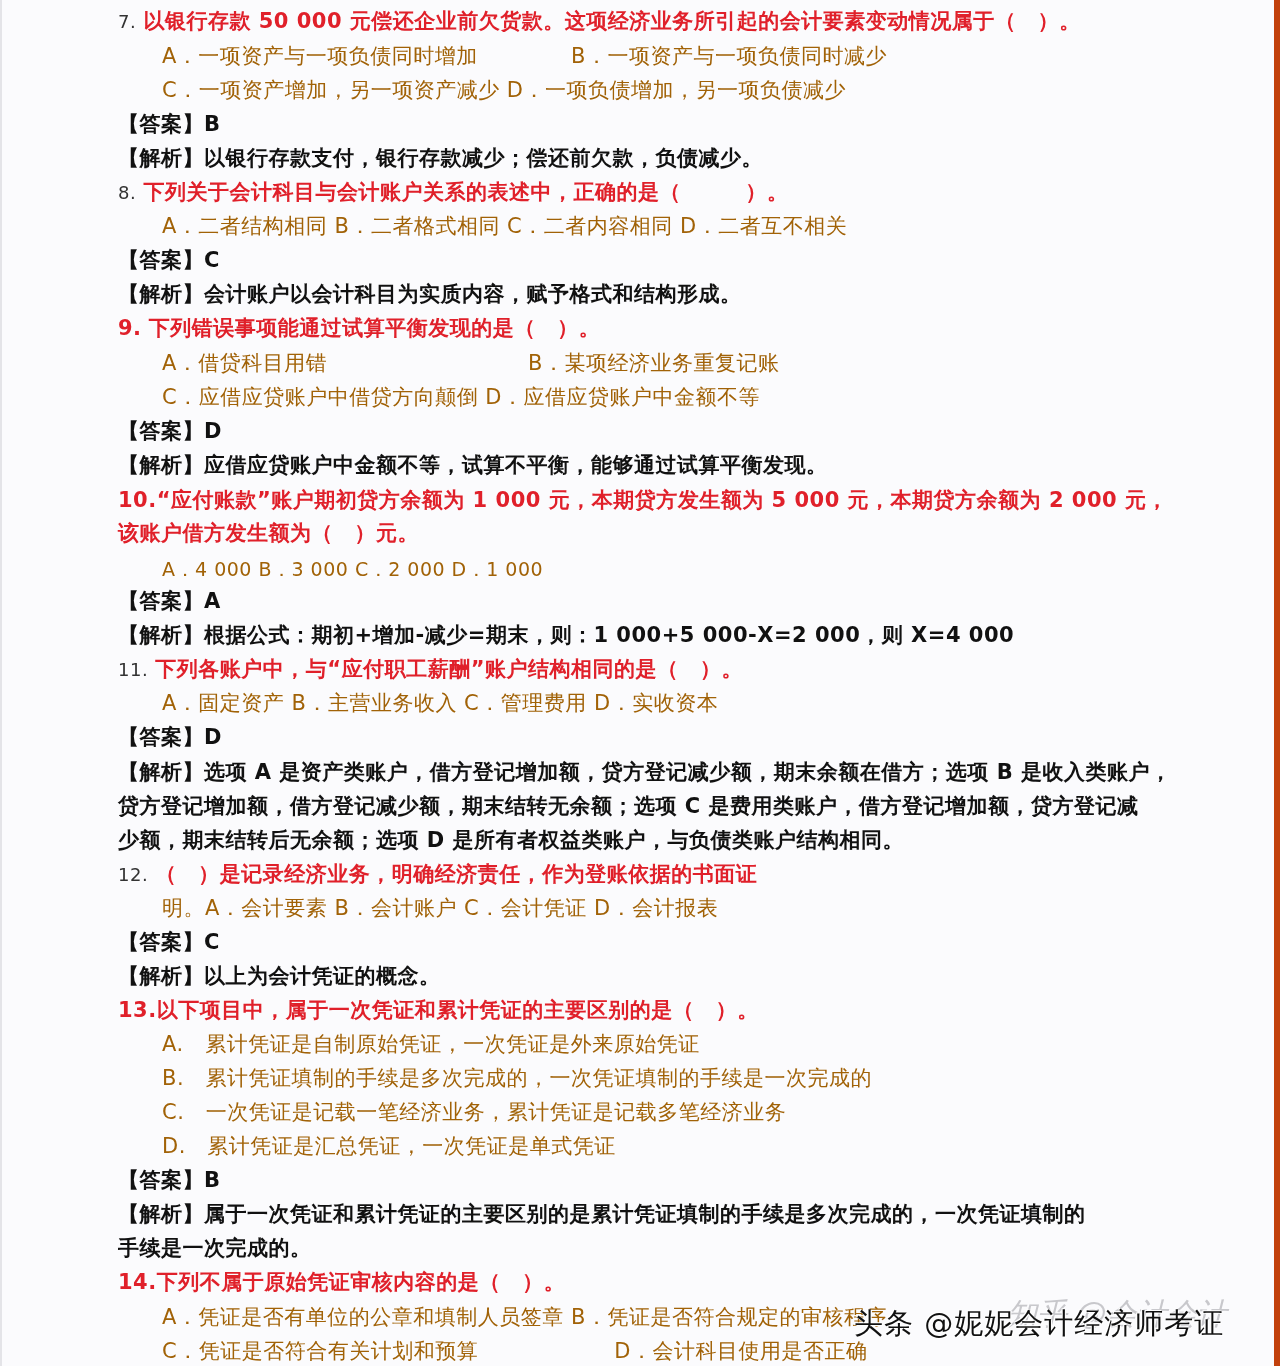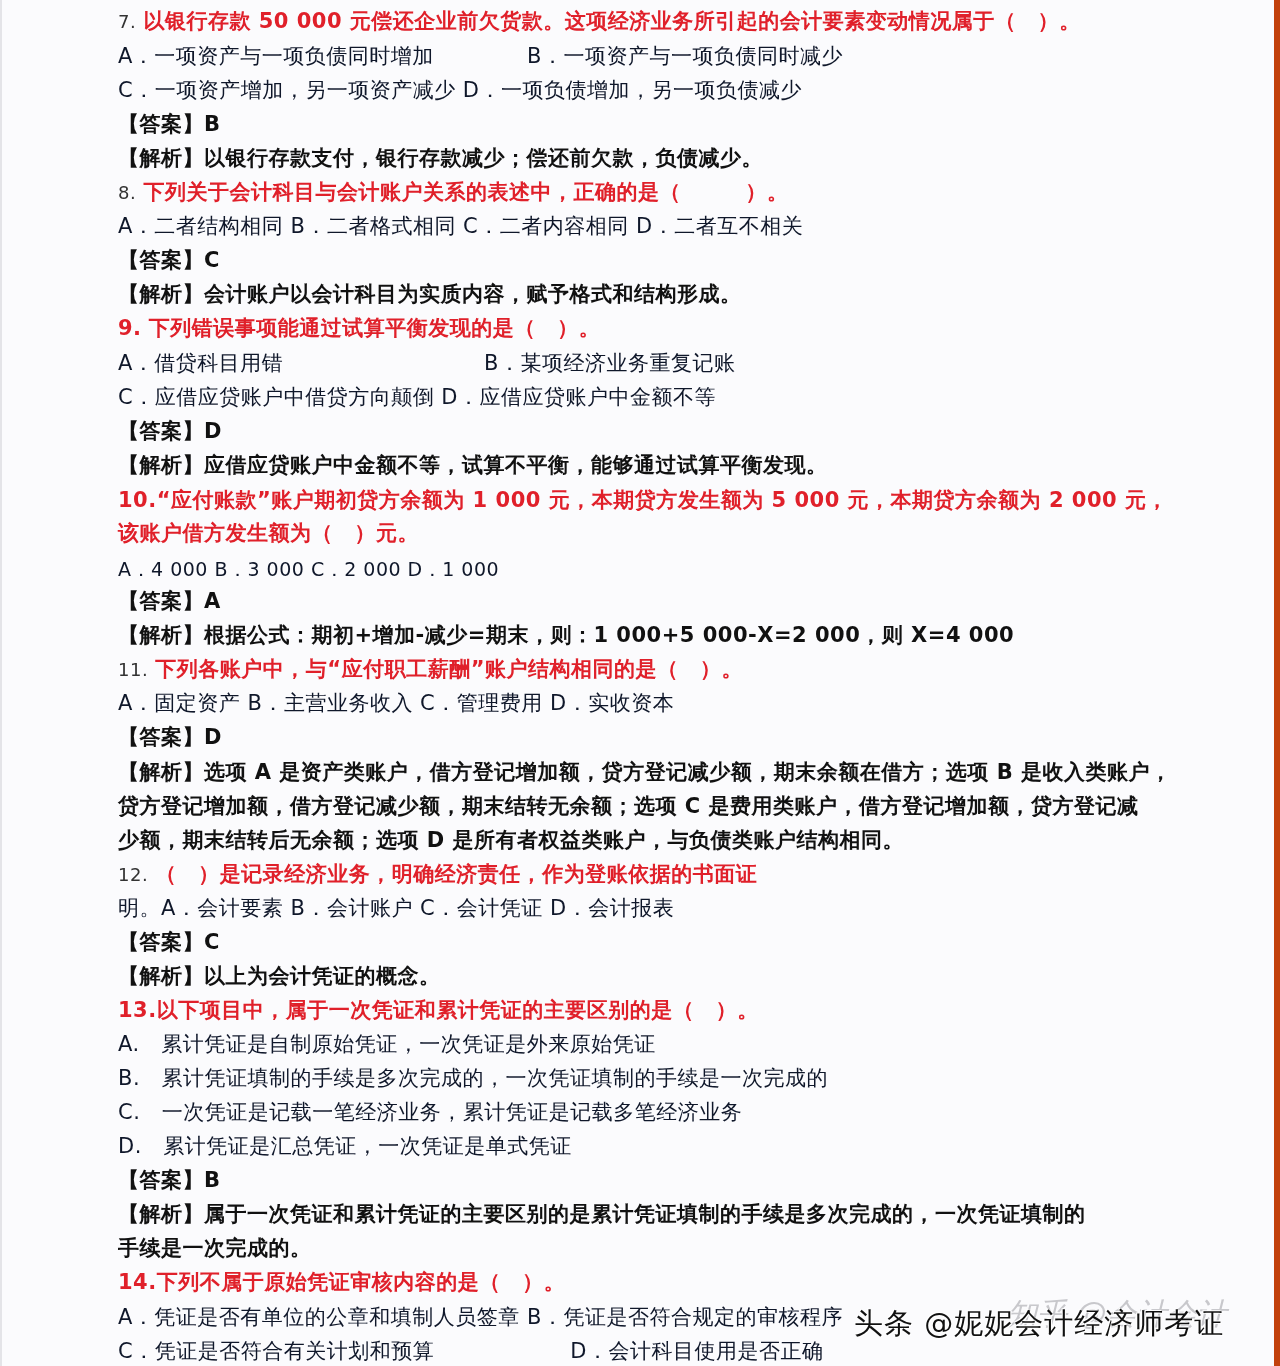--- a/index.html
+++ b/index.html
@@ -14,21 +14,21 @@
     position: absolute; left: 0; top: 0; width: 1280px; height: 1366px;
     border-left: 2px solid #e4e4e8; border-right: 6px solid #c2410c;
     box-sizing: border-box;
   }
   .line {
     position: absolute; left: 116px; white-space: nowrap;
     font-size: 21px; line-height: 30px; letter-spacing: 0.5px;
   }
   .q { color: #e0202a; font-weight: bold; }
   .qnum { color: #333; font-weight: normal; font-size: 18px; }
-  .opt { color: #0f172a; }
+  .opt { color: #a16207; margin-left: 44px; }
   .ans, .exp { font-weight: bold; color: #111; }
   .ans .lbl, .exp .lbl { font-weight: bold; }
   .watermark {
     position: absolute; left: 852px; top: 1304px;
     font-size: 29px; color: #111; white-space: nowrap;
     text-shadow: 1px 1px 0 #fff, -1px -1px 0 #fff;
     letter-spacing: 1px;
     text-align: right;
   }
   .watermark-faint {

